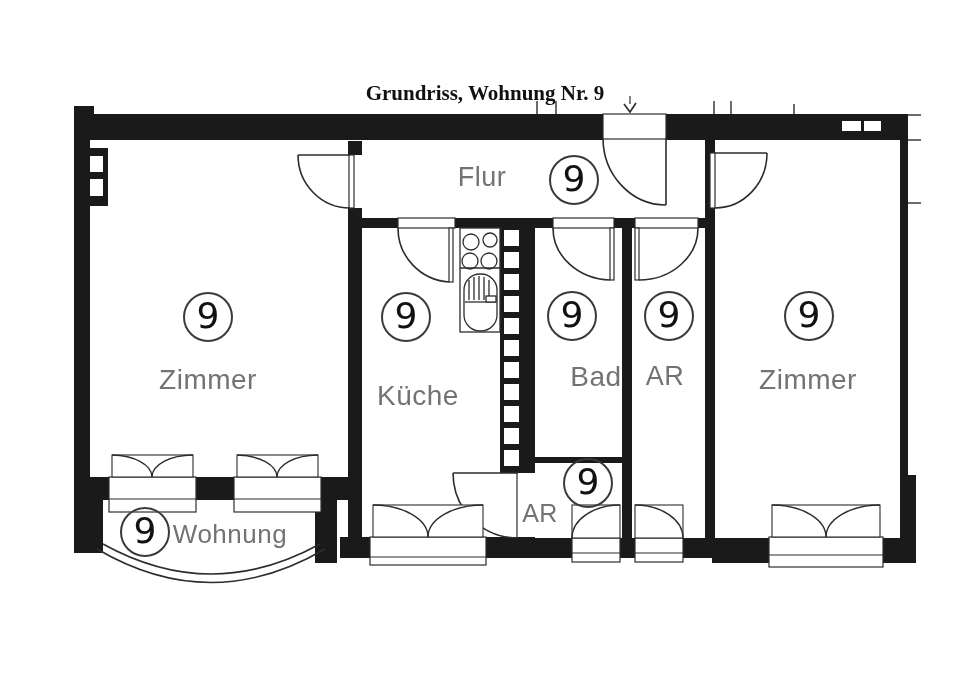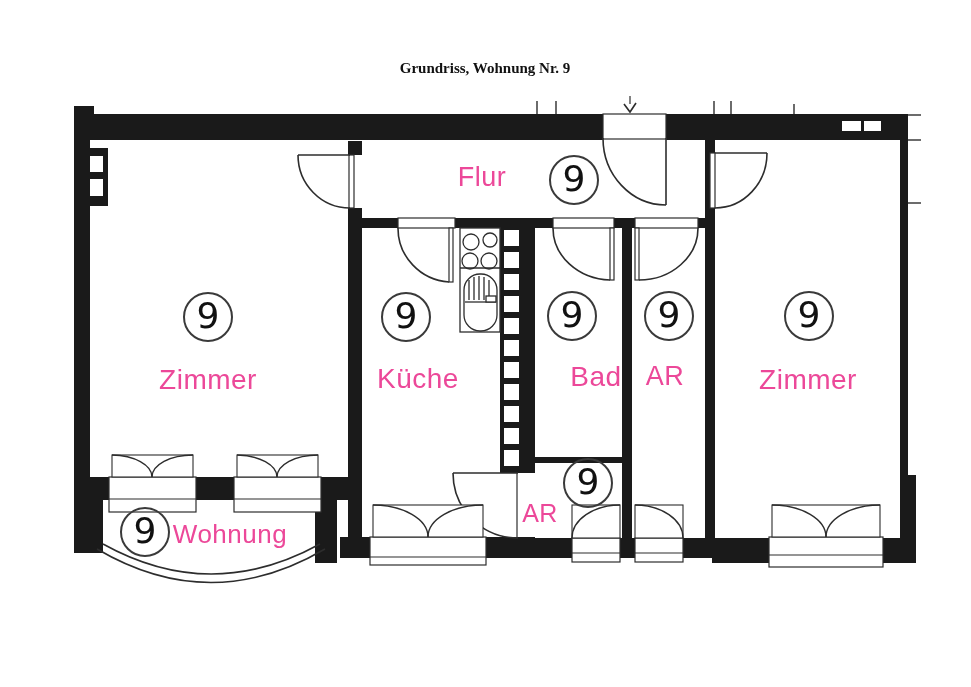--- a/index.html
+++ b/index.html
@@ -2,26 +2,26 @@
 <html><head>
 <meta charset="utf-8">
 <style>
   html,body{margin:0;padding:0;background:#ffffff;}
   .stage{
     position:relative;width:971px;height:687px;background:#fff;overflow:hidden;
     font-family:"Liberation Sans",sans-serif;color:#2b2b2b;
   }
   .title{
     position:absolute;transform:translate(-50%,-50%);white-space:nowrap;
-    font-family:"Liberation Serif",serif;font-weight:700;font-size:15px;color:#111;
+    font-family:"Liberation Serif",serif;font-weight:700;font-size:21px;color:#111;margin-top:25px;
   }
   .plan-svg{position:absolute;left:0;top:0;}
   .room-label{
     position:absolute;transform:translate(-50%,-50%);white-space:nowrap;
-    font-size:28px;color:#ec4899;letter-spacing:0.5px;
+    font-size:28px;color:#737373;letter-spacing:0.5px;
   }
   .badge{
     position:absolute;width:50px;height:50px;border:2px solid #3a3a3a;border-radius:50%;
     transform:translate(-50%,-50%);display:flex;align-items:center;justify-content:center;
     font-family:"DejaVu Sans",sans-serif;font-size:36px;color:#111;line-height:1;
     padding-bottom:3px;box-sizing:border-box;background:transparent;
   }
 </style>
 </head>
 <body>
@@ -213,21 +213,21 @@
       <path d="M630,96 L630,104" stroke-width="1.2"></path>
     </g>
   </svg>
 
   <div class="room-label" style="left:482px;top:177px;font-size:27px;">Flur</div>
   <div class="badge" style="left:574px;top:180px;">9</div>
 
   <div class="room-label" style="left:208px;top:380px;">Zimmer</div>
   <div class="badge" style="left:208px;top:317px;">9</div>
 
-  <div class="room-label" style="left:418px;top:379px;">Küche</div>
+  <div class="room-label" style="left:418px;top:396px;">Küche</div>
   <div class="badge" style="left:406px;top:317px;">9</div>
 
   <div class="room-label" style="left:596px;top:377px;">Bad</div>
   <div class="badge" style="left:572px;top:316px;">9</div>
 
   <div class="room-label" style="left:665px;top:376px;font-size:27px;">AR</div>
   <div class="badge" style="left:669px;top:316px;">9</div>
 
   <div class="room-label" style="left:808px;top:380px;">Zimmer</div>
   <div class="badge" style="left:809px;top:316px;">9</div>

